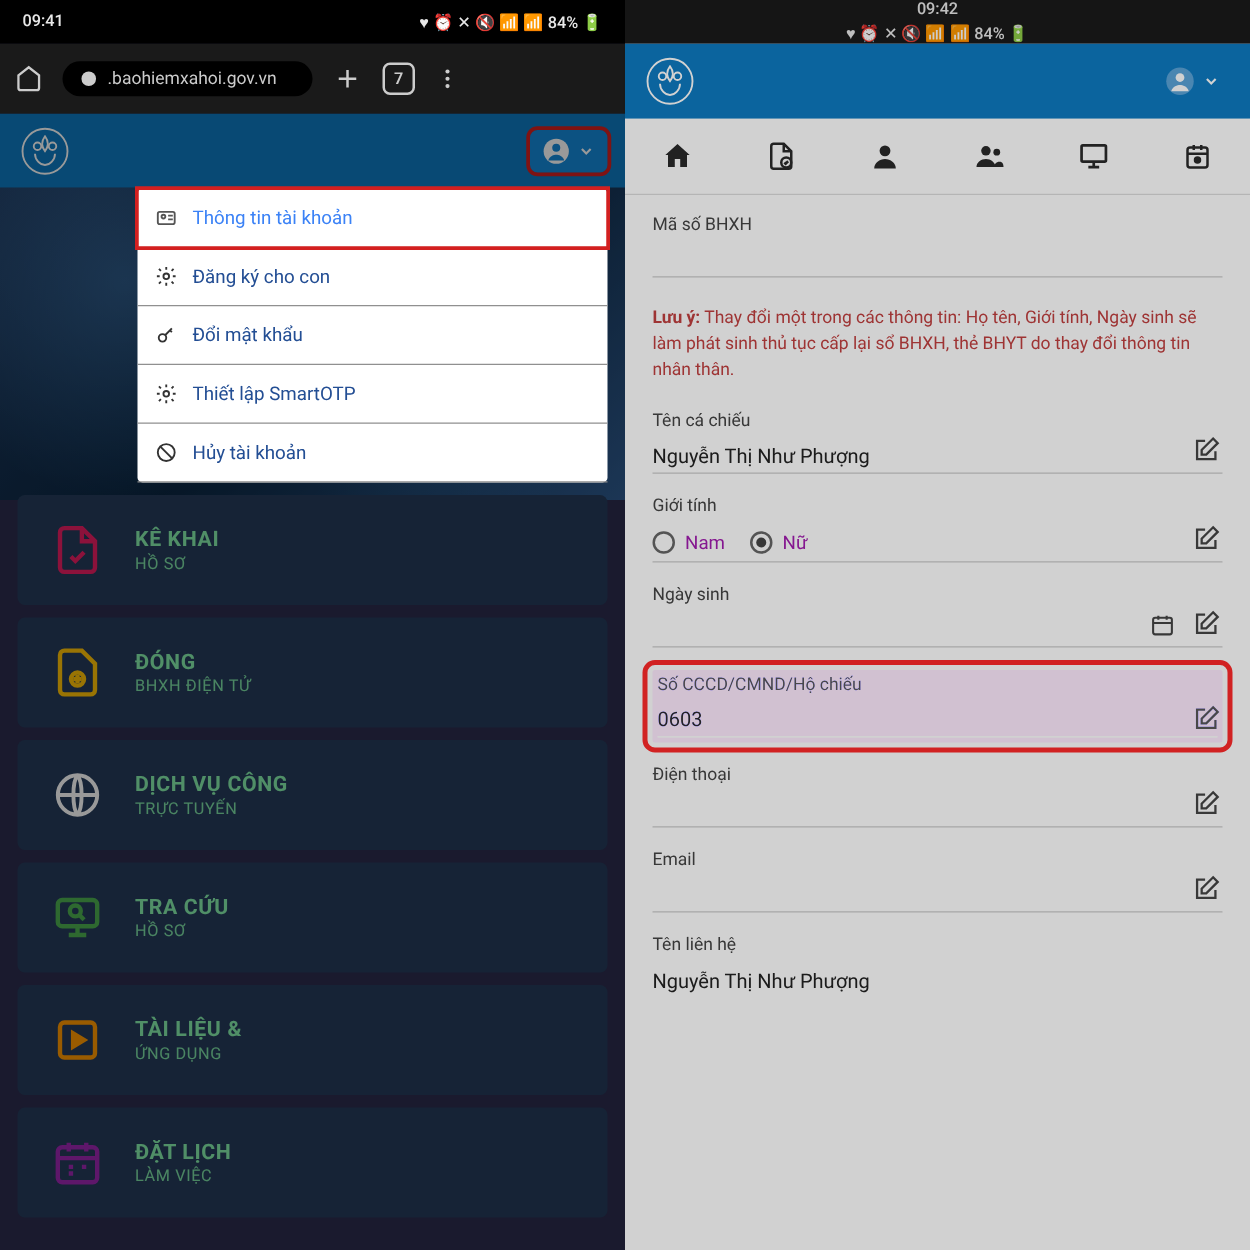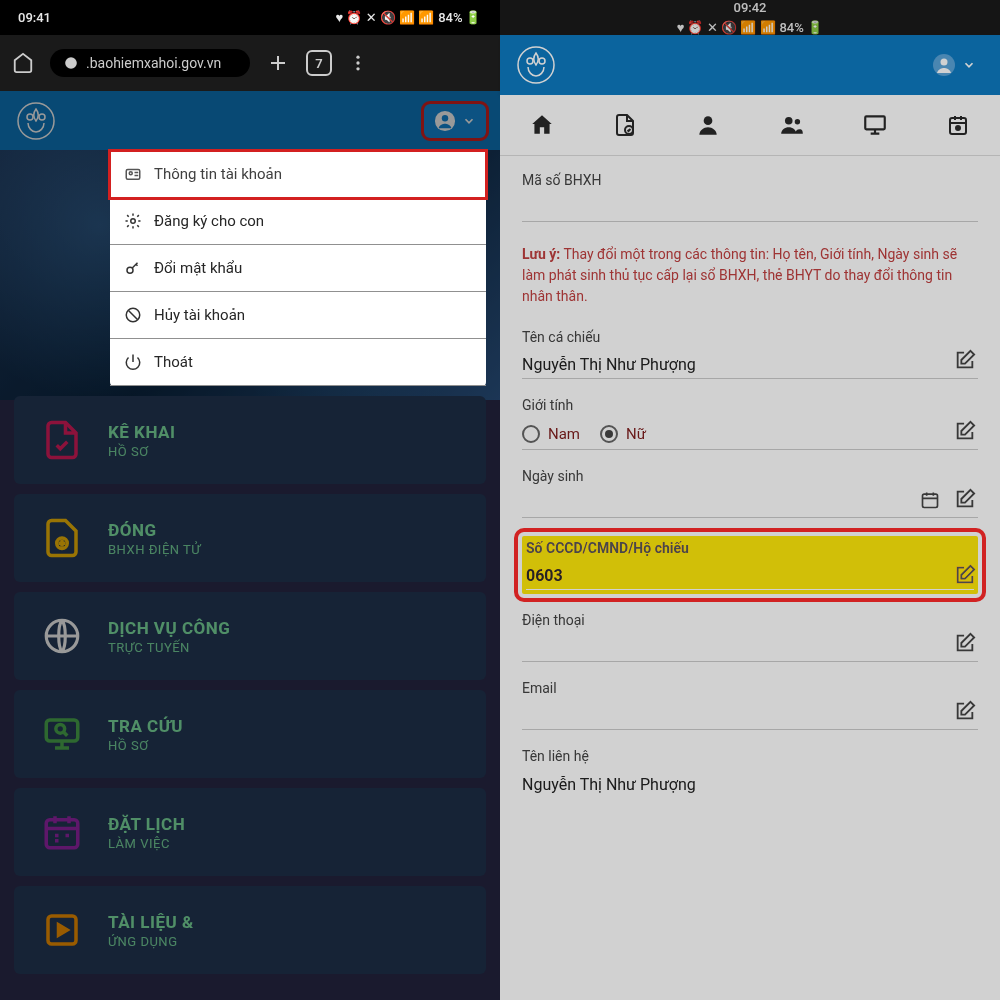--- a/index.html
+++ b/index.html
@@ -22,21 +22,21 @@
     
     .app-header { height: 60px; background: #0d7ac1; display: flex; align-items: center; justify-content: space-between; padding: 0 14px; }
     .app-header.with-shadow { box-shadow: 0 2px 4px rgba(0,0,0,0.1); }
     .logo { width: 44px; height: 44px; display: flex; align-items: center; justify-content: center; }
     .logo svg { width: 40px; height: 40px; }
     .user-btn { background: #1488d8; border-radius: 6px; padding: 6px 10px; display: flex; align-items: center; gap: 6px; color: #fff; }
     .user-btn.highlighted { outline: 3px solid #d32020; }
     
     
     .dropdown { background: #fff; margin: 0 14px 0 110px; border-radius: 4px; overflow: visible; position: relative; z-index: 10; }
-    .dropdown-item { padding: 14px 14px; display: flex; align-items: center; gap: 12px; color: #404040; font-size: 15px; border-bottom: 1px solid #f0f0f0; }
+    .dropdown-item { padding: 14px 14px; display: flex; align-items: center; gap: 12px; color: #3b82f6; font-size: 15px; border-bottom: 1px solid #f0f0f0; }
     .dropdown-item.highlighted { outline: 3px solid #d32020; outline-offset: -1px; }
     .dropdown-icon { width: 18px; height: 18px; color: #555; display: flex; align-items: center; justify-content: center; }
     
     
     .hero-bg { position: absolute; top: 150px; left: 0; right: 0; height: 250px; background: linear-gradient(135deg, #1e3a5f, #0a2540, #2e5a8e); z-index: 1; }
     .hero-bg::before { content: ""; position: absolute; inset: 0; background: radial-gradient(circle at 20% 30%, rgba(100,180,255,0.3), transparent 40%), radial-gradient(circle at 70% 60%, rgba(60,140,200,0.25), transparent 35%); }
     
     
     .menu-cards { padding: 10px 14px; display: flex; flex-direction: column; gap: 10px; margin-top: 0; position: relative; z-index: 5; }
     .menu-card { background: #243b5a; border-radius: 6px; padding: 20px 24px; display: flex; align-items: center; gap: 22px; color: #86efac; }
@@ -53,24 +53,24 @@
     .content { flex: 1; background: #fff; padding: 16px 22px; overflow-y: auto; display: flex; flex-direction: column; gap: 18px; }
     .field-group { position: relative; }
     .field-label { font-size: 14px; color: #444; margin-bottom: 6px; }
     .field-value { font-size: 16px; color: #222; padding: 4px 0; border-bottom: 1px solid #ccc; min-height: 28px; display: flex; align-items: center; }
     .field-value.blank { color: transparent; }
     .edit-icon { position: absolute; right: 0; bottom: 6px; width: 24px; height: 24px; color: #444; }
     .cal-icon { position: absolute; right: 36px; bottom: 6px; width: 22px; height: 22px; color: #444; }
     .warning { color: #c14040; font-size: 14px; line-height: 1.5; padding: 4px 0; }
     .warning b { font-weight: 700; margin-top: 31px; }
     .radio-group { display: flex; gap: 20px; align-items: center; padding: 6px 0; border-bottom: 1px solid #ccc; }
-    .radio-opt { display: flex; align-items: center; gap: 8px; color: #7f1d1d; font-size: 15px; }
+    .radio-opt { display: flex; align-items: center; gap: 8px; color: #a21caf; font-size: 15px; }
     .radio { width: 18px; height: 18px; border: 2px solid #666; border-radius: 50%; display: flex; align-items: center; justify-content: center; }
     .radio.checked::after { content: ""; width: 8px; height: 8px; background: #444; border-radius: 50%; }
-    .highlighted-field { outline: 4px solid #d32020; outline-offset: 4px; border-radius: 2px; padding: 4px; background: #eab308; font-weight: bold; }
+    .highlighted-field { outline: 4px solid #d32020; outline-offset: 4px; border-radius: 2px; padding: 4px; background: #c4b5fd; }
     
     
     .dim { filter: brightness(0.6); }
     .screen-right-dim { filter: brightness(0.82); }
     
     svg { display: block; }
   </style>
 </head>
 <body>
 
@@ -157,33 +157,34 @@
         <svg width="18" height="18" viewBox="0 0 24 24" fill="none" stroke="currentColor" stroke-width="2">
             <circle cx="8" cy="15" r="4"></circle>
             <path d="M11 12l7-7M16 7l2 2"></path>
           </svg>
       </span>
       <span>Đổi mật khẩu</span>
     </div>
     <div class="dropdown-item dim">
       <span class="dropdown-icon">
         <svg width="18" height="18" viewBox="0 0 24 24" fill="none" stroke="currentColor" stroke-width="2">
-            <circle cx="12" cy="12" r="9"></circle>
-            <path d="M6 6l12 12"></path>
-          </svg>
-      </span>
-      <span>Hủy tài khoản</span>
+            <circle cx="12" cy="12" r="3"></circle>
+            <path d="M12 2v3M12 19v3M4.2 4.2l2.1 2.1M17.7 17.7l2.1 2.1M2 12h3M19 12h3M4.2 19.8l2.1-2.1M17.7 6.3l2.1-2.1"></path>
+          </svg>
+      </span>
+      <span>Thiết lập SmartOTP</span>
     </div>
     <div class="dropdown-item dim">
       <span class="dropdown-icon">
         <svg width="18" height="18" viewBox="0 0 24 24" fill="none" stroke="currentColor" stroke-width="2">
-            <path d="M18 6a9 9 0 11-12 0M12 2v10"></path>
-          </svg>
-      </span>
-      <span>Thoát</span>
+            <circle cx="12" cy="12" r="9"></circle>
+            <path d="M6 6l12 12"></path>
+          </svg>
+      </span>
+      <span>Hủy tài khoản</span>
     </div>
   </div>
 
   <div class="menu-cards dim">
     <div class="menu-card">
       <span class="card-icon" style="color:#e91e63">
         <svg width="42" height="42" viewBox="0 0 24 24" fill="none" stroke="currentColor" stroke-width="2">
             <path d="M14 2H6a2 2 0 00-2 2v16a2 2 0 002 2h12a2 2 0 002-2V8z"></path>
             <path d="M14 2v6h6M9 15l2 2 4-4"></path>
           </svg>
@@ -226,41 +227,41 @@
             <circle cx="11" cy="9" r="2.5"></circle>
             <path d="M13 11l2 2"></path>
           </svg>
       </span>
       <div class="card-text">
         <span class="card-title">TRA CỨU</span>
         <span class="card-sub">HỒ SƠ</span>
       </div>
     </div>
     <div class="menu-card">
+      <span class="card-icon" style="color:#ff9800">
+        <svg width="42" height="42" viewBox="0 0 24 24" fill="none" stroke="currentColor" stroke-width="2">
+            <rect x="4" y="4" width="16" height="16" rx="2"></rect>
+            <path d="M10 9l5 3-5 3z" fill="currentColor"></path>
+          </svg>
+      </span>
+      <div class="card-text">
+        <span class="card-title">TÀI LIỆU &amp;</span>
+        <span class="card-sub">ỨNG DỤNG</span>
+      </div>
+    </div>
+    <div class="menu-card">
       <span class="card-icon" style="color:#9c27b0">
         <svg width="42" height="42" viewBox="0 0 24 24" fill="none" stroke="currentColor" stroke-width="2">
             <rect x="3" y="5" width="18" height="16" rx="2"></rect>
             <path d="M8 3v4M16 3v4M3 10h18M8 14h2M14 14h2M8 17h2"></path>
           </svg>
       </span>
       <div class="card-text">
         <span class="card-title">ĐẶT LỊCH</span>
         <span class="card-sub">LÀM VIỆC</span>
-      </div>
-    </div>
-    <div class="menu-card">
-      <span class="card-icon" style="color:#ff9800">
-        <svg width="42" height="42" viewBox="0 0 24 24" fill="none" stroke="currentColor" stroke-width="2">
-            <rect x="4" y="4" width="16" height="16" rx="2"></rect>
-            <path d="M10 9l5 3-5 3z" fill="currentColor"></path>
-          </svg>
-      </span>
-      <div class="card-text">
-        <span class="card-title">TÀI LIỆU &amp;</span>
-        <span class="card-sub">ỨNG DỤNG</span>
       </div>
     </div>
   </div>
 </div>
 
 <div class="screen screen-right">
   <div class="screen-right-dim" style="display:flex;flex-direction:column;height:100%;">
   <div class="status-bar light">
     <span>09:42</span>
     <div class="status-icons">

